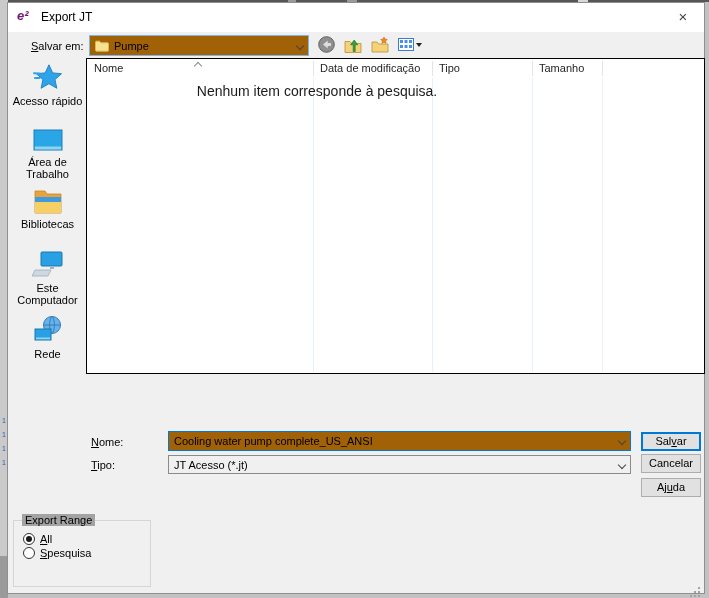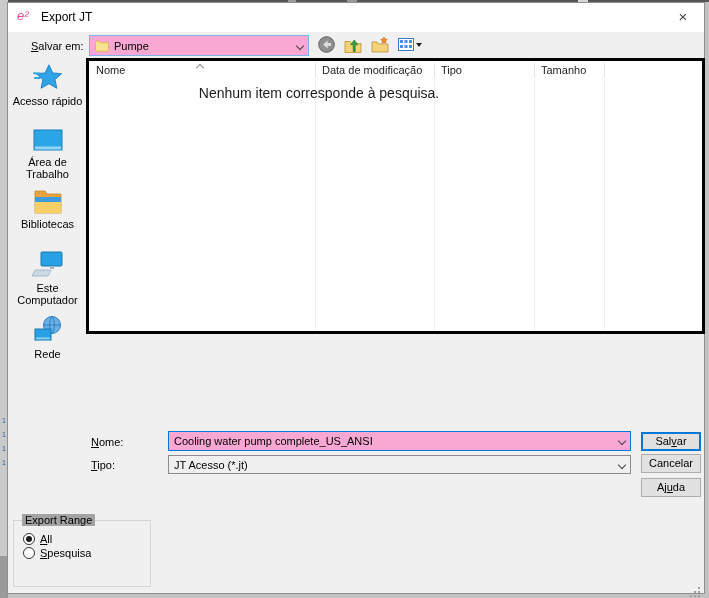--- a/index.html
+++ b/index.html
@@ -9,40 +9,40 @@
   
   .bg-top { position:absolute; left:0; top:0; width:709px; height:2px; background:#565656; }
   .bg-top .seg { position:absolute; top:0; height:2px; background:#9a9a9a; }
   .bg-left { position:absolute; left:0; top:0; width:8px; height:598px; background:#cacaca; }
   .bg-left-bottom { position:absolute; left:0; top:556px; width:8px; height:42px; background:#9a9a9a; }
   .edge-mark { position:absolute; left:0px; width:8px; font-size:7px; line-height:8px; color:#2a5db0; text-align:center; }
 
   
   .dialog { position:absolute; left:7px; top:2px; width:698px; height:592px; background:#f0f0f0; border:1px solid #8f8f8f; }
   .titlebar { position:absolute; left:0; top:0; width:100%; height:29px; background:#ffffff; }
-  .applogo { position:absolute; left:9px; top:5px; font-size:13px; font-weight:normal; font-style:italic; color:#ec4899; }
+  .applogo { position:absolute; left:9px; top:5px; font-size:13px; font-weight:bold; font-style:italic; color:#701a75; }
   .wtitle { position:absolute; left:33px; top:0; line-height:29px; font-size:12px; color:#000; }
   .closebtn { position:absolute; right:0; top:0; width:42px; height:29px; text-align:center; line-height:28px; font-size:15px; color:#444; }
 
   
   .lbl { position:absolute; font-size:11px; color:#000; }
   .u { text-decoration:underline; }
-  .combo { position:absolute; display:flex; align-items:center; background:#f9a8d4; border:1px solid #7eb4ea; padding:0 5px; gap:5px; font-size:11px; }
+  .combo { position:absolute; display:flex; align-items:center; background:#a16207; border:1px solid #7eb4ea; padding:0 5px; gap:5px; font-size:11px; }
   .combo .chev { margin-left:auto; }
   .chev { width:6px; height:6px; border-right:1px solid #444; border-bottom:1px solid #444; transform:rotate(45deg); flex:none; }
   .toolbar { position:absolute; left:310px; top:33px; display:flex; align-items:center; gap:9px; }
   .tbtn { display:flex; align-items:center; gap:2px; }
   .caret-down { width:0; height:0; border-left:3px solid transparent; border-right:3px solid transparent; border-top:4px solid #222; }
 
   
   .place { position:absolute; left:1px; width:77px; text-align:center; }
   .place .plabel { margin-top:2px; font-size:11px; line-height:12px; white-space:pre-line; color:#000; }
 
   
-  .filelist { position:absolute; left:78px; top:55px; width:619px; height:276px; background:#fff; border:3px solid #000000; }
+  .filelist { position:absolute; left:78px; top:55px; width:619px; height:316px; background:#fff; border:1px solid #000000; }
   .hcell { position:absolute; top:0; height:19px; line-height:19px; font-size:11px; color:#1f1f1f; padding-left:7px; }
   .hsep { position:absolute; top:2px; width:1px; height:15px; background:#e4e4e4; }
   .vline { position:absolute; top:19px; bottom:1px; width:1px; background:#e8f0fa; }
   .sortcaret { position:absolute; top:4px; width:6px; height:6px; border-left:1px solid #8a8a8a; border-top:1px solid #8a8a8a; transform:rotate(45deg); }
   .emptymsg { position:absolute; left:0; top:24px; width:460px; text-align:center; font-size:14px; color:#1a1a1a; }
 
   
   .combo-input { flex:1; border:none; outline:none; font-family:"Liberation Sans", sans-serif; font-size:11px; background:transparent; padding:0; }
   .field-combo-name { left:160px; top:428px; width:463px; height:20px; border:1px solid #0078d7; }
   .field-combo-type { left:160px; top:452px; width:463px; height:19px; background:#f0f0f0; border:1px solid #8b8b8b; }

